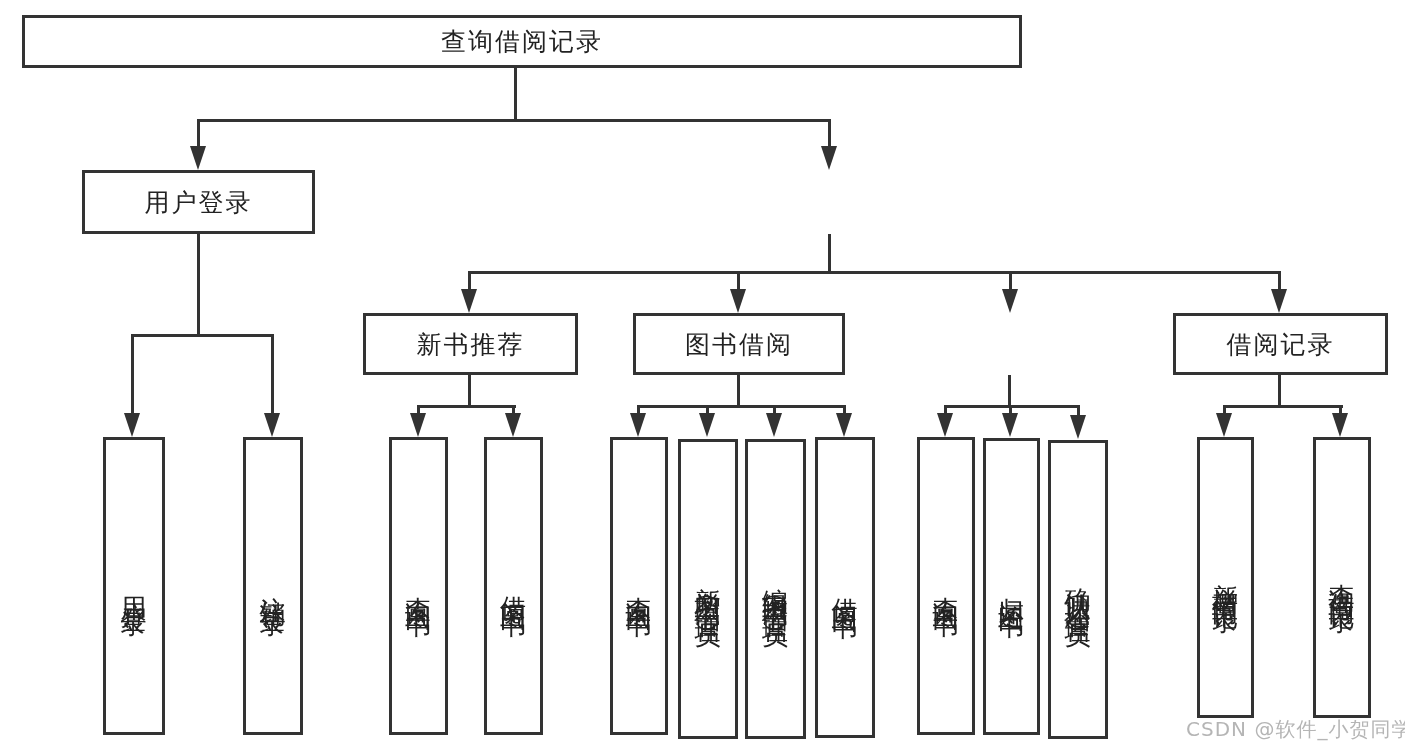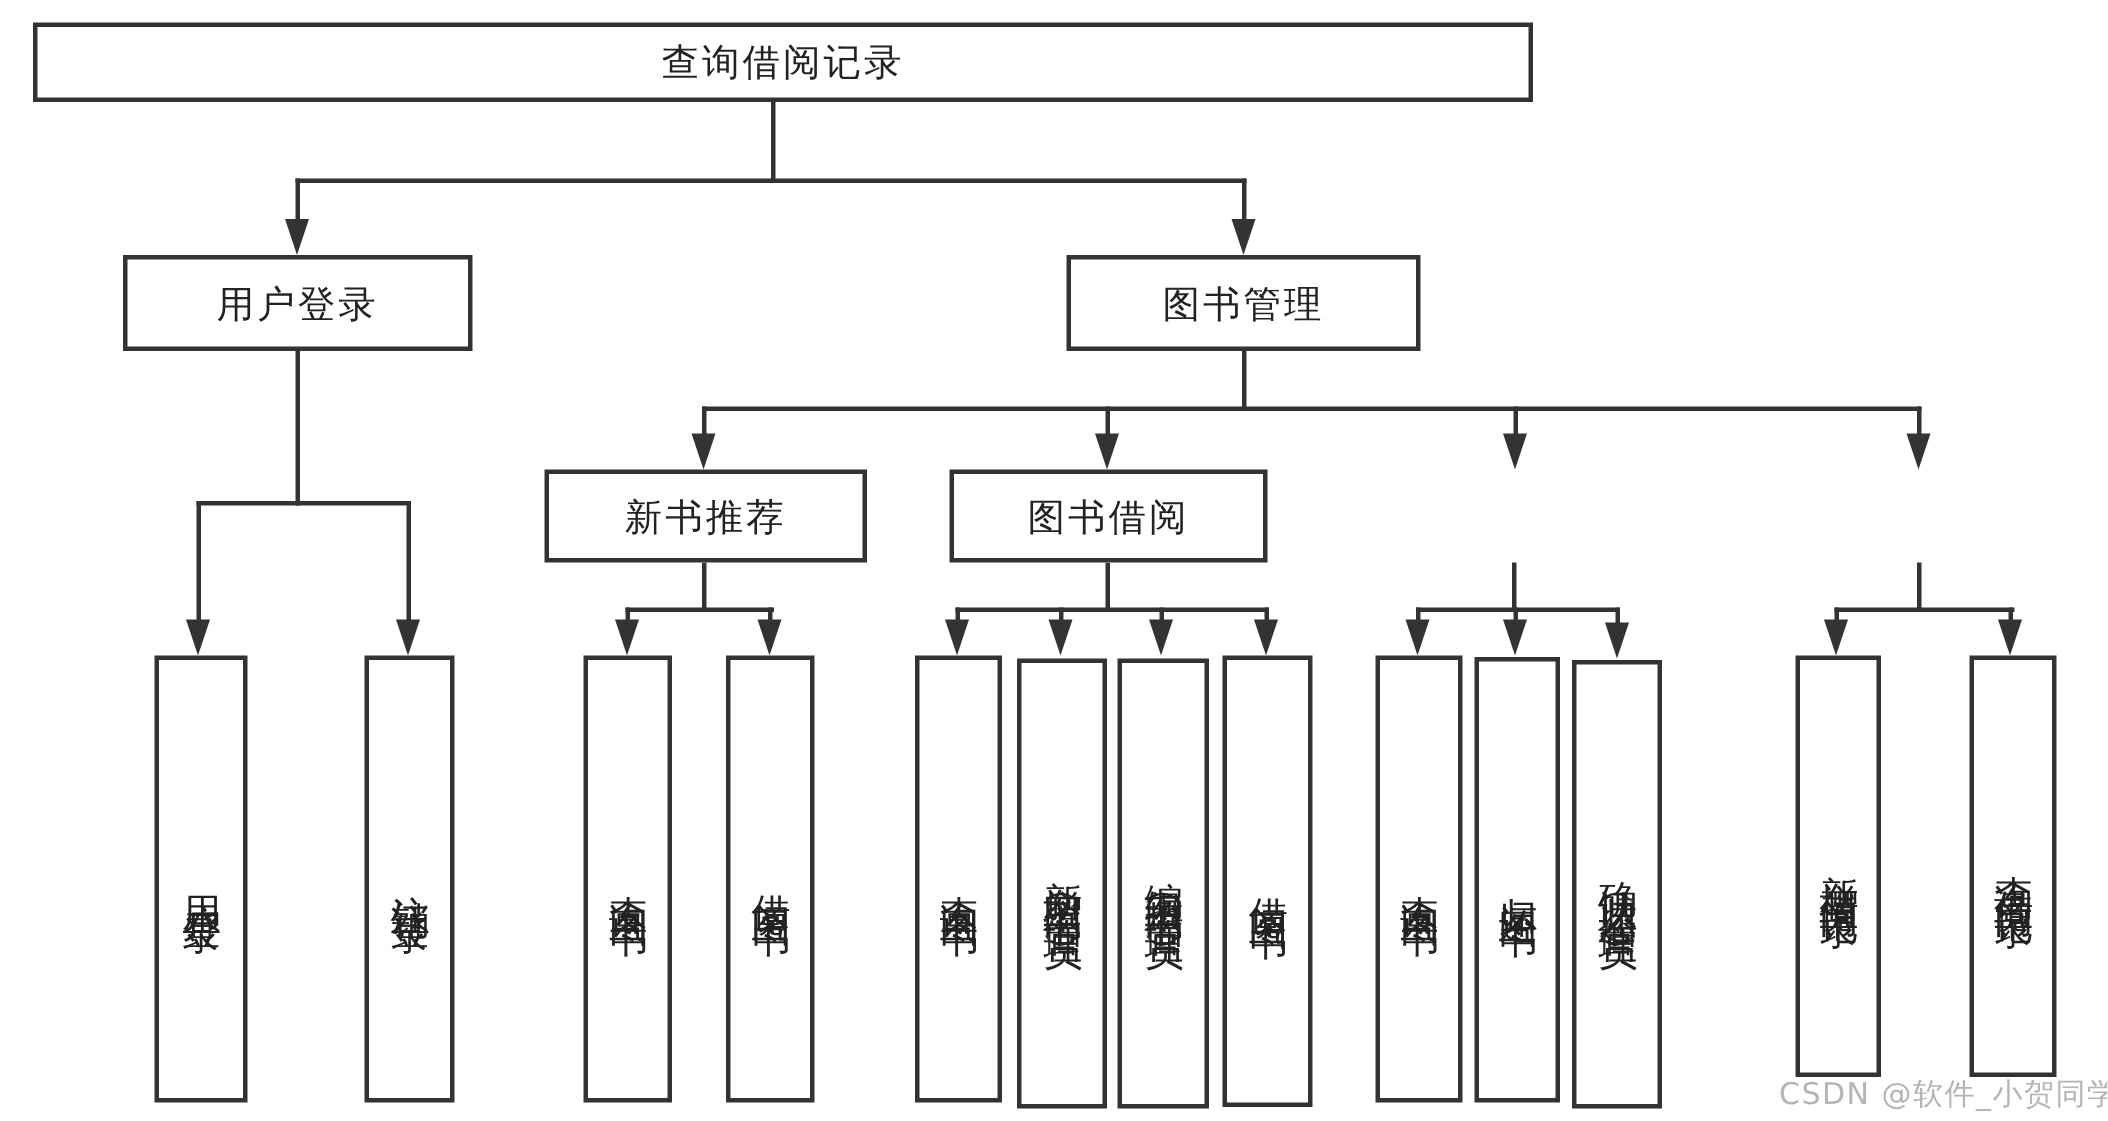--- a/index.html
+++ b/index.html
@@ -122,29 +122,29 @@
   <div class="vline" style="left:1339px;top:405px;height:12px"></div>
   <div class="arrowhead" style="left:1332px;top:413px"></div>
 
   <div class="node" style="left:22px;top:15px;width:1000px;height:53px">
     <span class="h-label">查询借阅记录</span>
   </div>
 
   <div class="node" style="left:82px;top:170px;width:233px;height:64px">
     <span class="h-label">用户登录</span>
   </div>
-  <div class="node" style="left:711px;top:170px;width:236px;height:64px">
-    <span class="h-label">图书管理</span>
-  </div>
 
   <div class="node" style="left:363px;top:313px;width:215px;height:62px">
     <span class="h-label">新书推荐</span>
   </div>
   <div class="node" style="left:633px;top:313px;width:212px;height:62px">
     <span class="h-label">图书借阅</span>
+  </div>
+  <div class="node" style="left:1173px;top:313px;width:215px;height:62px">
+    <span class="h-label">借阅记录</span>
   </div>
 
   <div class="node" style="left:103px;top:437px;width:62px;height:298px">
     <span class="v-label">用户登录</span>
   </div>
   <div class="node" style="left:243px;top:437px;width:60px;height:298px">
     <span class="v-label">注销登录</span>
   </div>
 
   <div class="node" style="left:389px;top:437px;width:59px;height:298px">

